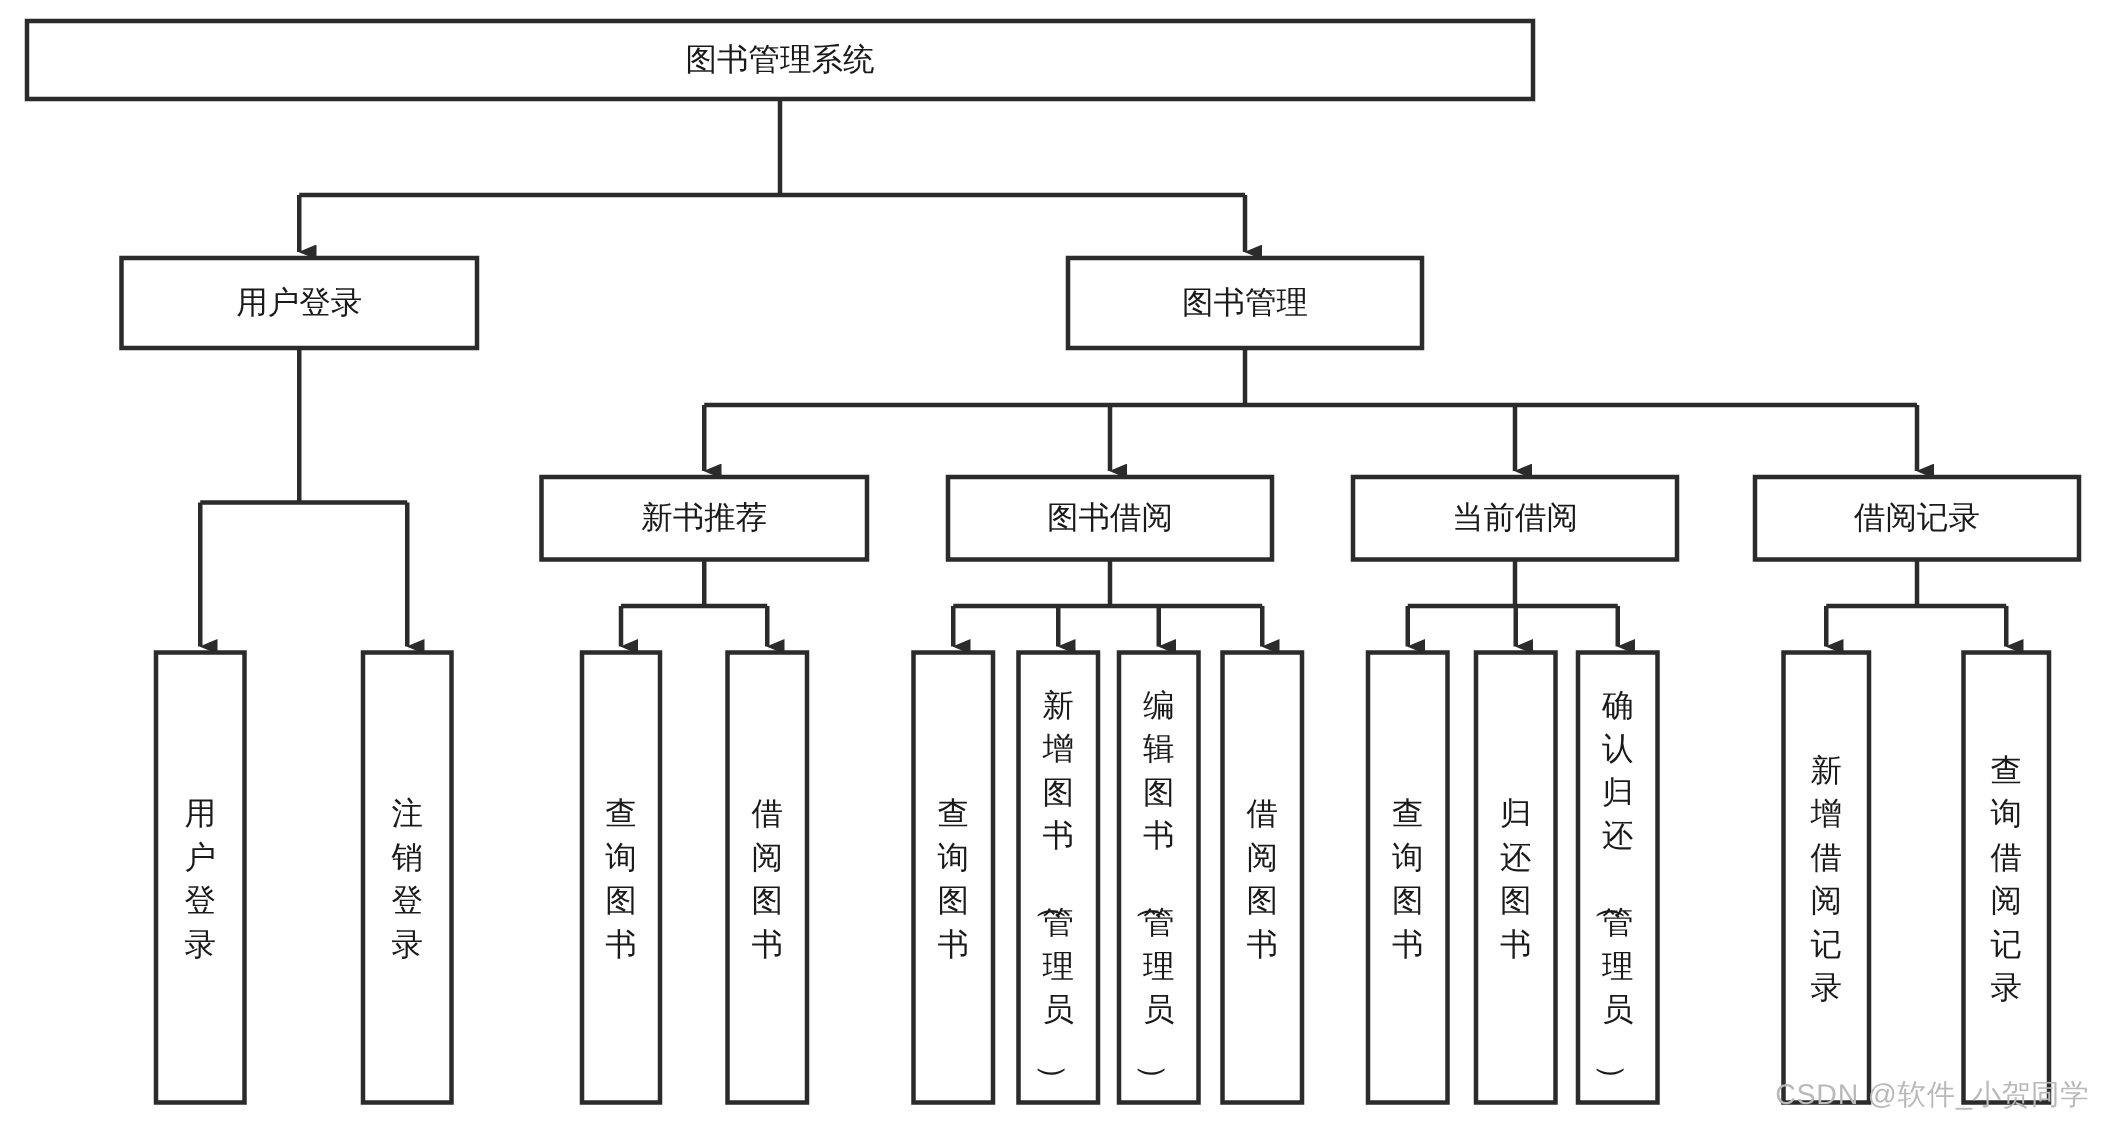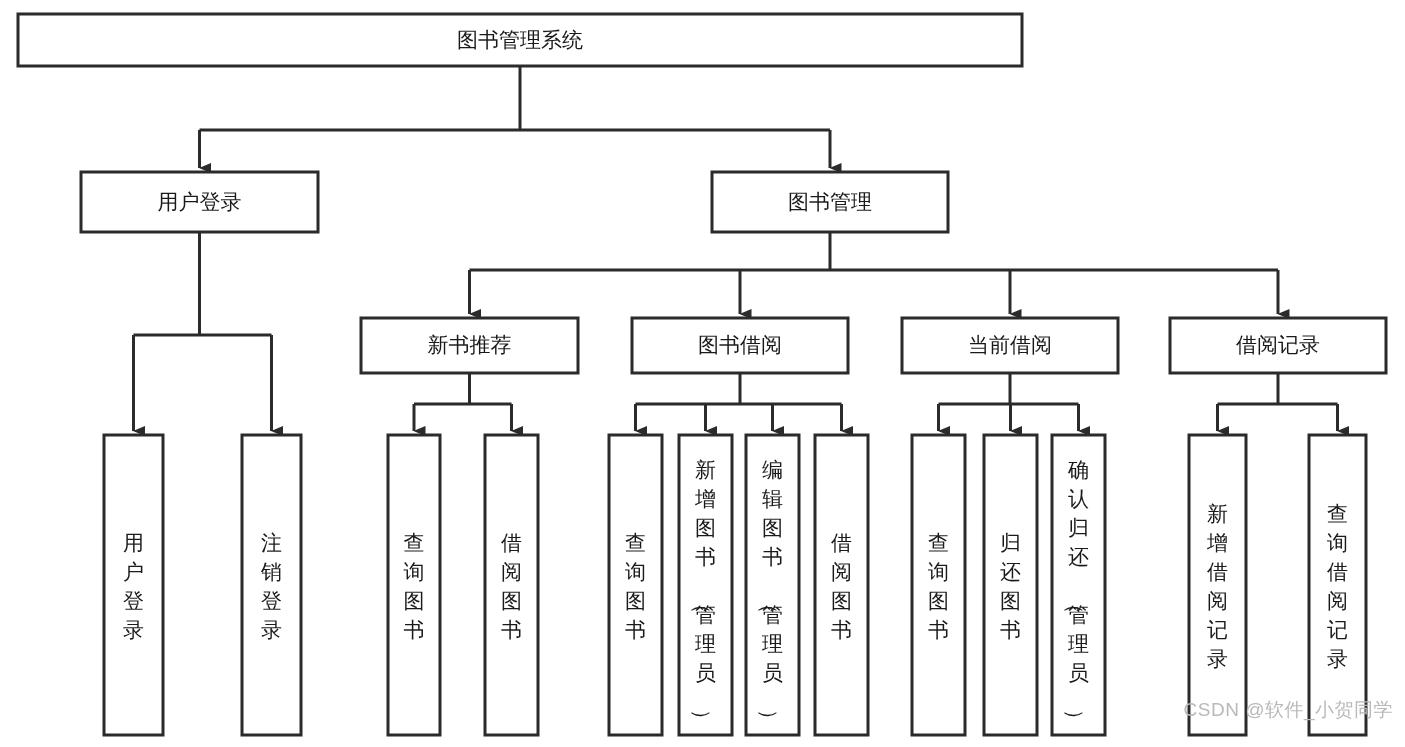--- a/index.html
+++ b/index.html
@@ -47,21 +47,21 @@
   }
   .node-label-v {
     font-family: "Liberation Sans", "DejaVu Sans", sans-serif;
     font-size: 21px;
     fill: #1a1a1a;
     text-anchor: middle;
   }
   .watermark {
     position: absolute;
     right: 12px;
-    bottom: 24px;
+    bottom: 4px;
     font-family: "Liberation Sans", "DejaVu Sans", sans-serif;
     font-size: 19px;
     color: #b9b9b9;
     letter-spacing: 0.5px;
     white-space: nowrap;
     user-select: none;
   }
 </style>
 </head>
 <body>

